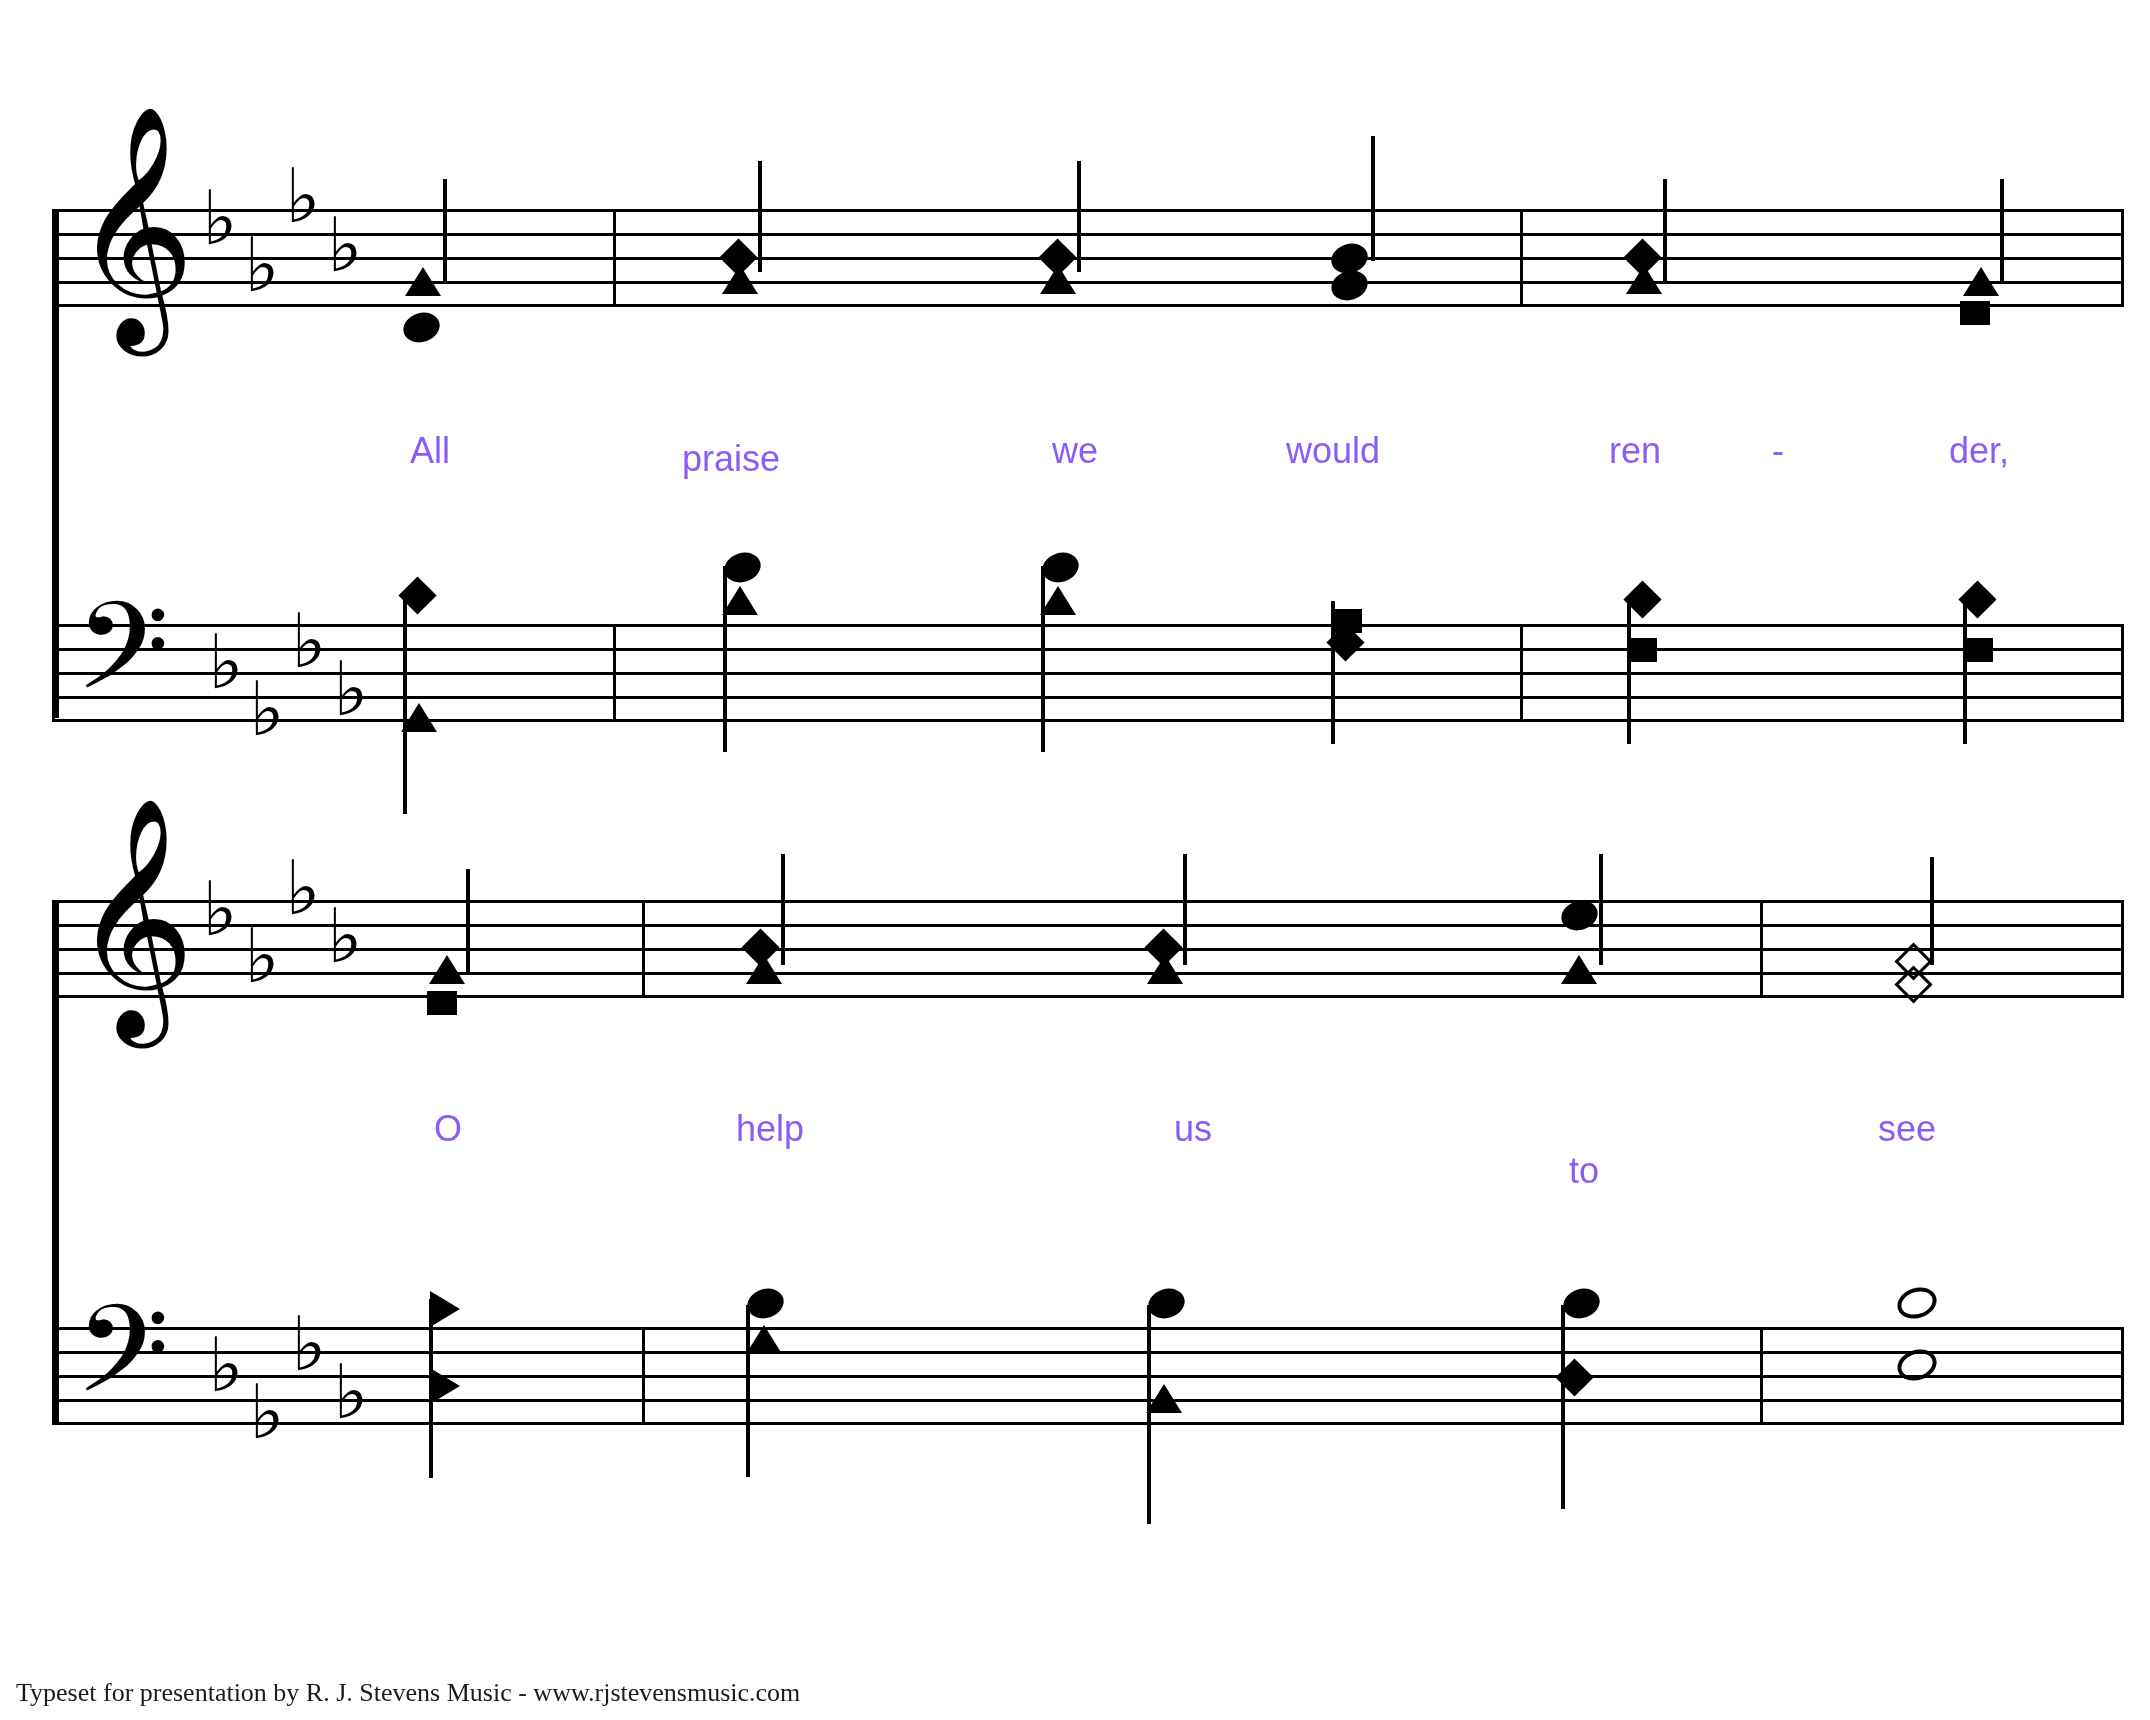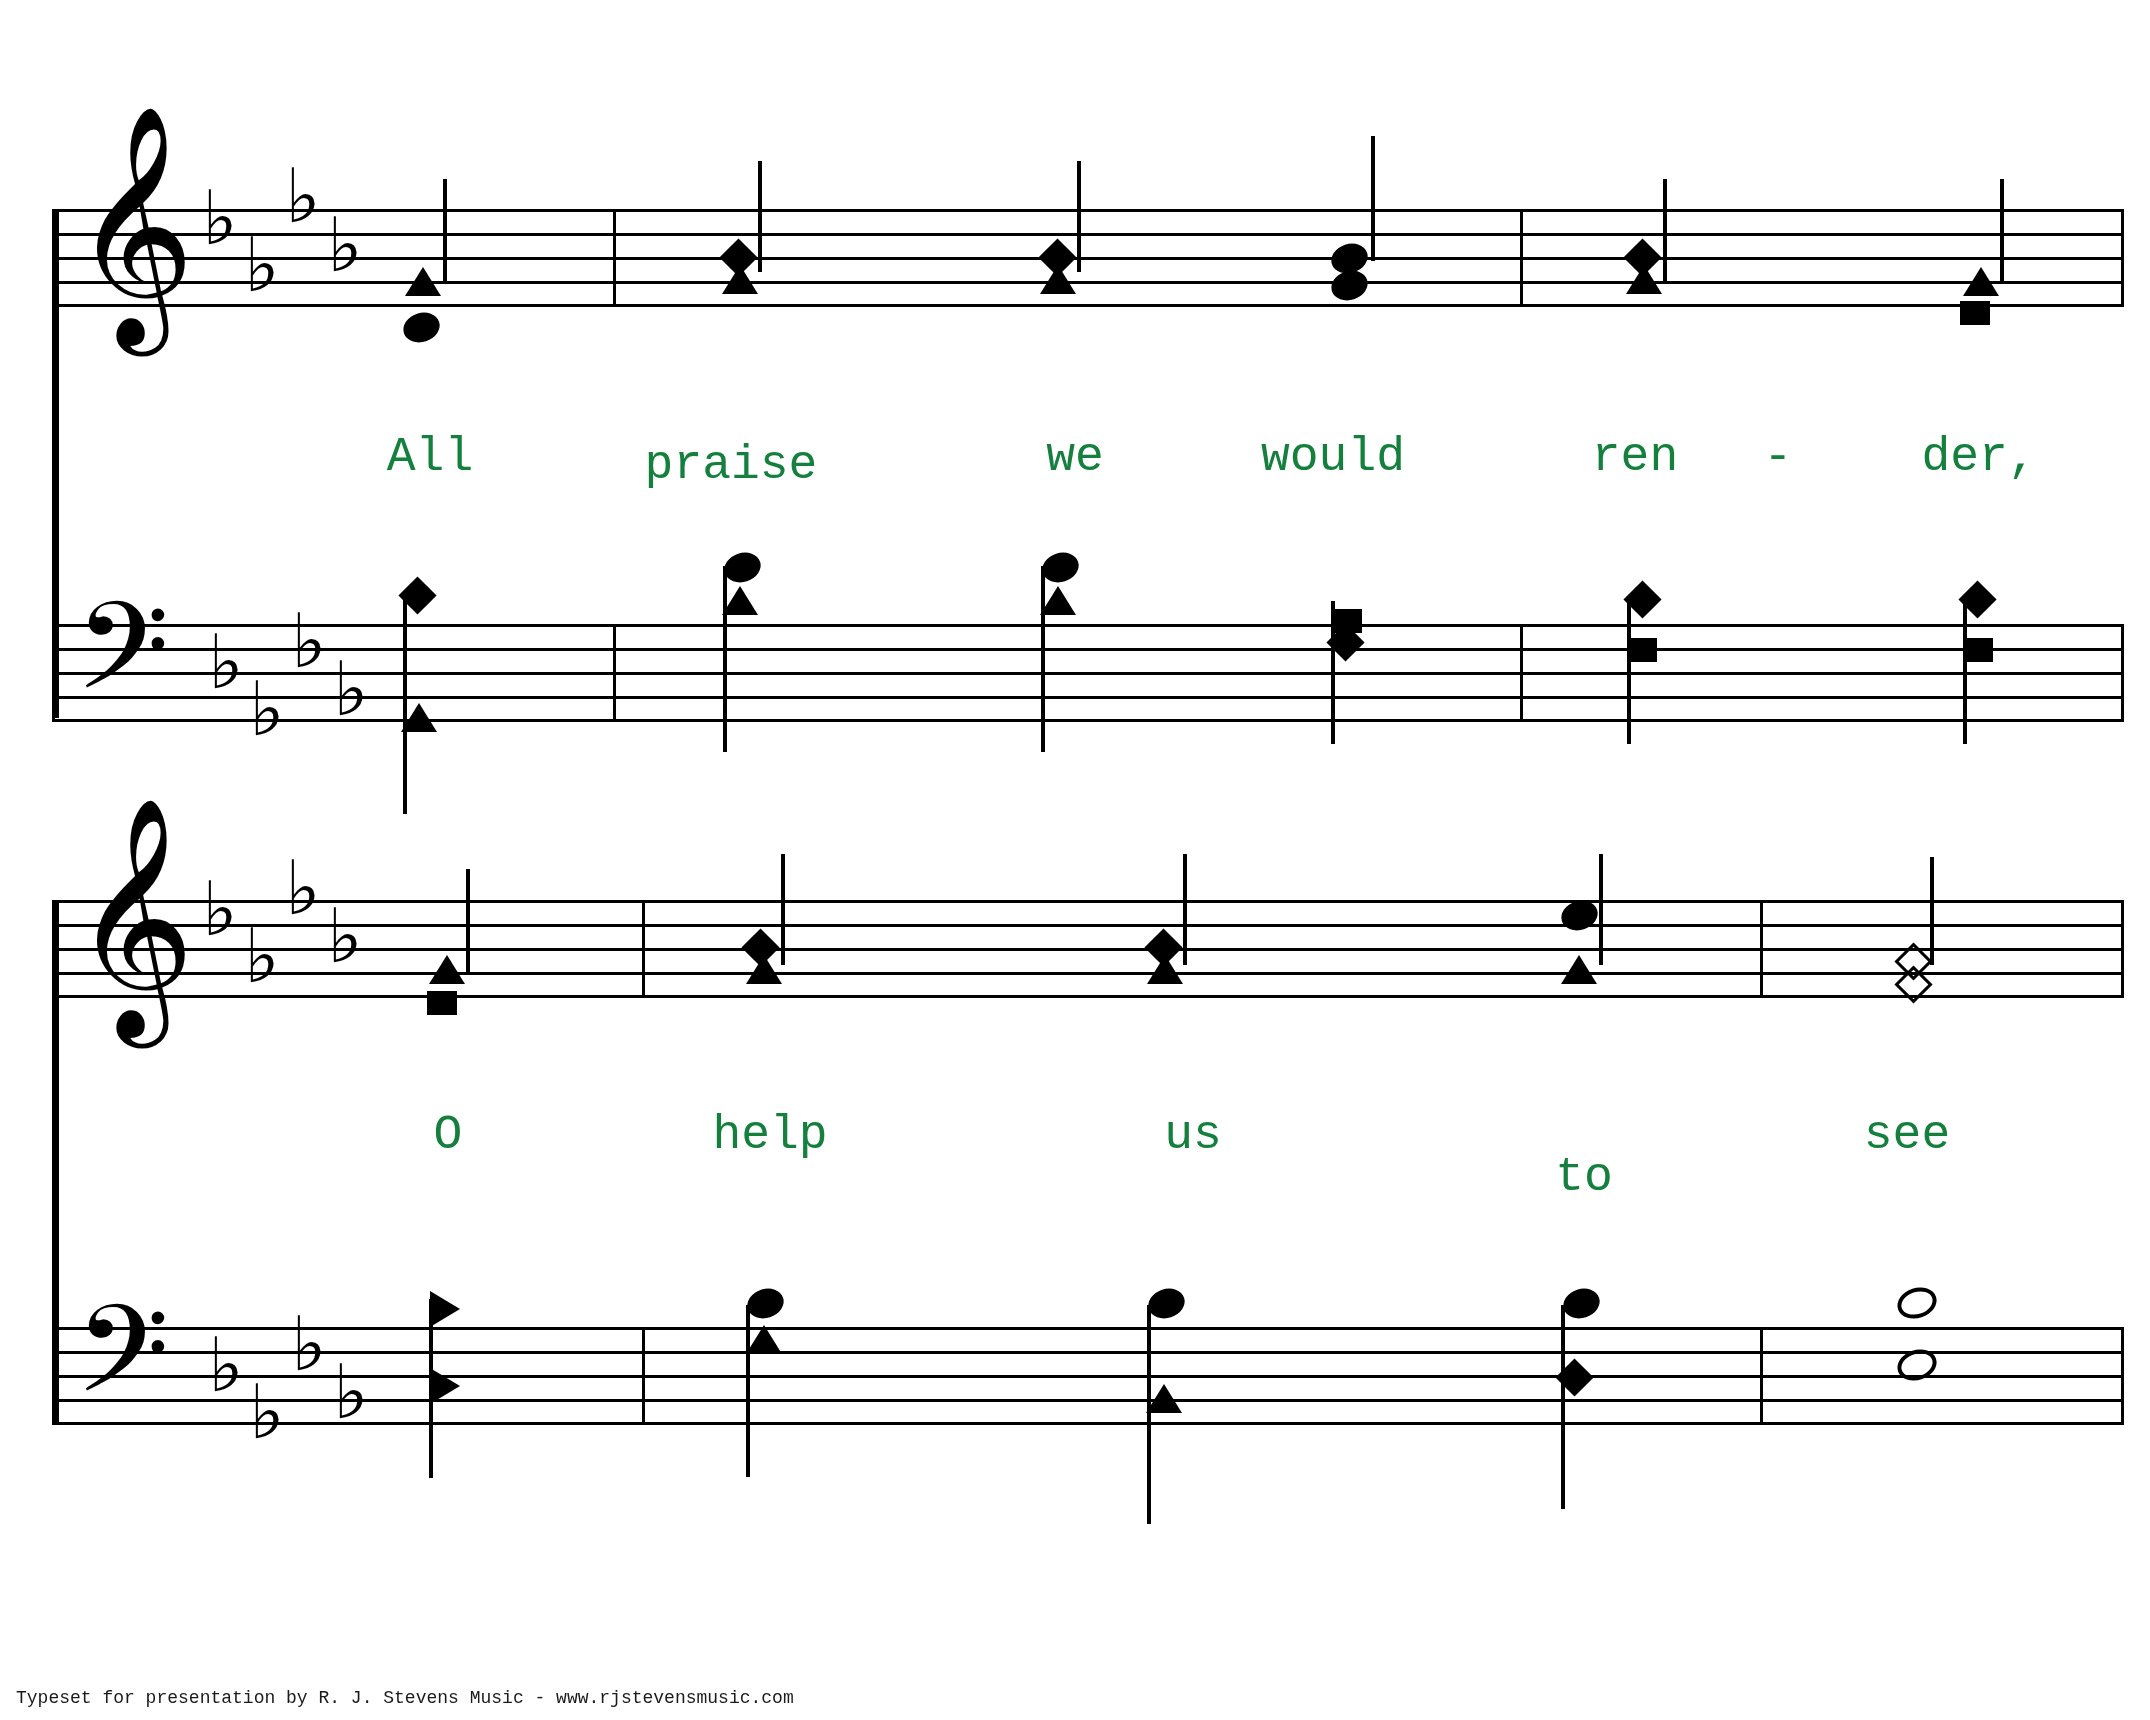--- a/index.html
+++ b/index.html
@@ -51,23 +51,23 @@
     background: #000;
   }
   .brace-line {
     position: absolute;
     width: 6.5px;
     background: #000;
   }
 
   .lyric {
     position: absolute;
-    font-family: Liberation Mono, monospace;
-    font-size: 48px;
-    color: #15803d;
+    font-family: Liberation Sans, sans-serif;
+    font-size: 36px;
+    color: #8b5cf6;
     white-space: nowrap;
     transform: translateX(-50%);
   }
 
   .clef {
     position: absolute;
     font-family: "DejaVu Sans", sans-serif;
     color: #000;
     line-height: 1;
     white-space: nowrap;
@@ -128,22 +128,22 @@
     border: 4.3px solid #000;
     border-radius: 50% / 50%;
     transform: rotate(-18deg);
     box-sizing: border-box;
   }
 
   .footer {
     position: absolute;
     left: 16px;
     bottom: 13px;
-    font-family: Liberation Mono, monospace;
-    font-size: 18px;
+    font-family: Liberation Serif, serif;
+    font-size: 26px;
     color: #1b1b1b;
     white-space: nowrap;
   }
 </style>
 </head>
 <body>
 
 <div class="sheet">
 
   <div class="system" id="system-1">

